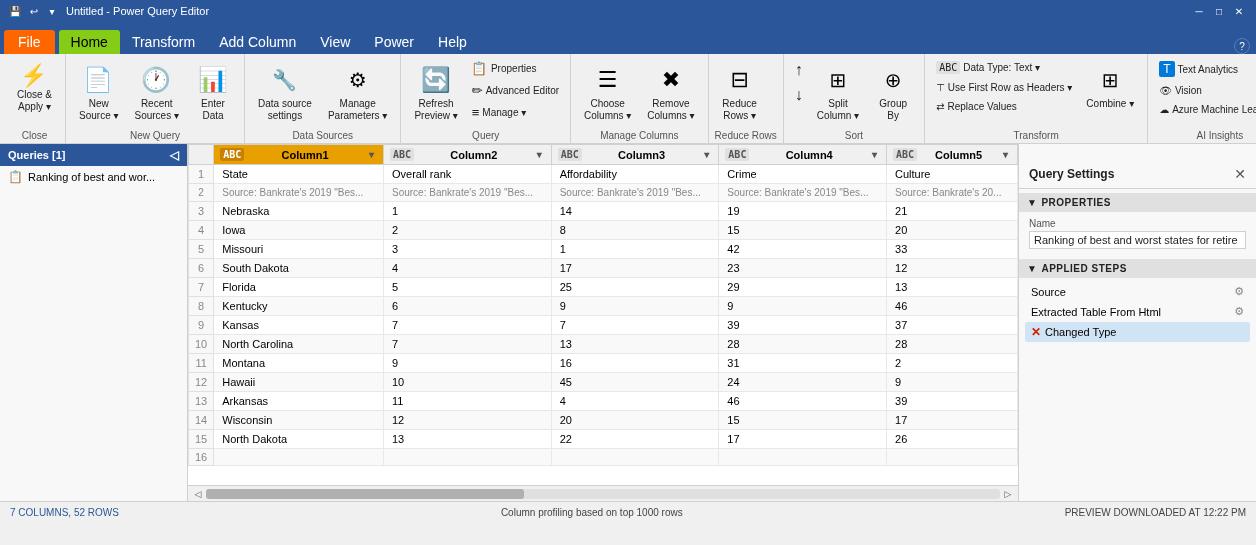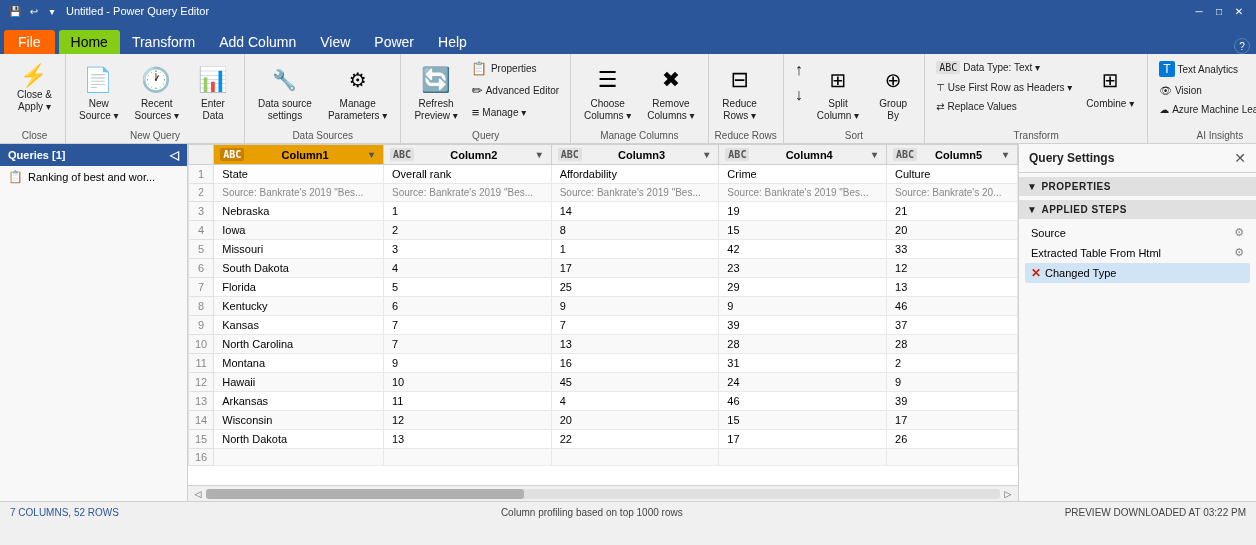--- a/index.html
+++ b/index.html
@@ -65,21 +65,21 @@
     tr:nth-child(even) { background: #f9f9f9; }
     tr.source-row td { color: #888; font-size: 10px; }
     .col1-width { min-width: 160px; }
     .col2-width { min-width: 120px; }
     .col3-width { min-width: 140px; }
     .col4-width { min-width: 130px; }
     .col5-width { min-width: 110px; }
 
     
     .right-panel { width: 238px; background: #f8f8f8; border-left: 1px solid #d0d0d0; display: flex; flex-direction: column; overflow-y: auto; }
-    .right-panel-header { display: flex; justify-content: space-between; align-items: center; padding: 6px 10px; border-bottom: 1px solid #d0d0d0; }
+    .right-panel-header { display: flex; justify-content: space-between; align-items: center; padding: 6px 10px; border-bottom: 1px solid #d0d0d0; margin-top: 16px; }
     .right-panel-title { font-size: 12px; font-weight: 600; color: #222; }
     .right-panel-close { cursor: pointer; color: #555; font-size: 14px; }
     .section-header { background: #e0e0e0; padding: 4px 8px; font-size: 10px; font-weight: 700; color: #222; letter-spacing: 0.5px; margin-top: 4px; display: flex; align-items: center; gap: 4px; }
     .props-section { padding: 6px 10px; }
     .props-label { font-size: 10px; color: #555; margin-bottom: 2px; }
     .props-value-text { font-size: 11px; background: white; border: 1px solid #d0d0d0; padding: 2px 5px; width: 100%; color: #222; }
     .all-props-link { font-size: 11px; color: #2b579a; cursor: pointer; padding: 0 10px 6px; display: block; }
     .steps-section { padding: 4px 6px; }
     .step-item { display: flex; align-items: center; justify-content: space-between; padding: 3px 6px; cursor: pointer; border-radius: 2px; font-size: 11px; margin-bottom: 1px; }
     .step-item.active { background: #d0e4f5; }
@@ -495,20 +495,24 @@
 
   <div class="right-panel">
     <div class="right-panel-header">
       <span class="right-panel-title">Query Settings</span>
       <span class="right-panel-close">✕</span>
     </div>
     <div class="section-header">
       <span>▼</span>
       <span>PROPERTIES</span>
     </div>
+    <div class="props-section">
+      <div class="props-label">Name</div>
+      <input type="text" class="props-value-text" value="Ranking of best and worst states for retire" style="width: 100%; font-size: 11px; border: 1px solid rgb(208, 208, 208); padding: 2px 4px;">
+    </div>
     <div class="section-header">
       <span>▼</span>
       <span>APPLIED STEPS</span>
     </div>
     <div class="steps-section">
       <div class="step-item">
         <div class="step-item-left">
           <span>Source</span>
         </div>
         <span class="step-gear">⚙</span>
@@ -525,14 +529,14 @@
           <span>Changed Type</span>
         </div>
       </div>
     </div>
   </div>
 </div>
 
 <div class="status-bar">
   <span class="status-info">7 COLUMNS, 52 ROWS</span>
   <span>Column profiling based on top 1000 rows</span>
-  <span>PREVIEW DOWNLOADED AT 03:22 PM</span>
+  <span>PREVIEW DOWNLOADED AT 12:22 PM</span>
 </div>
 
 </body></html>

